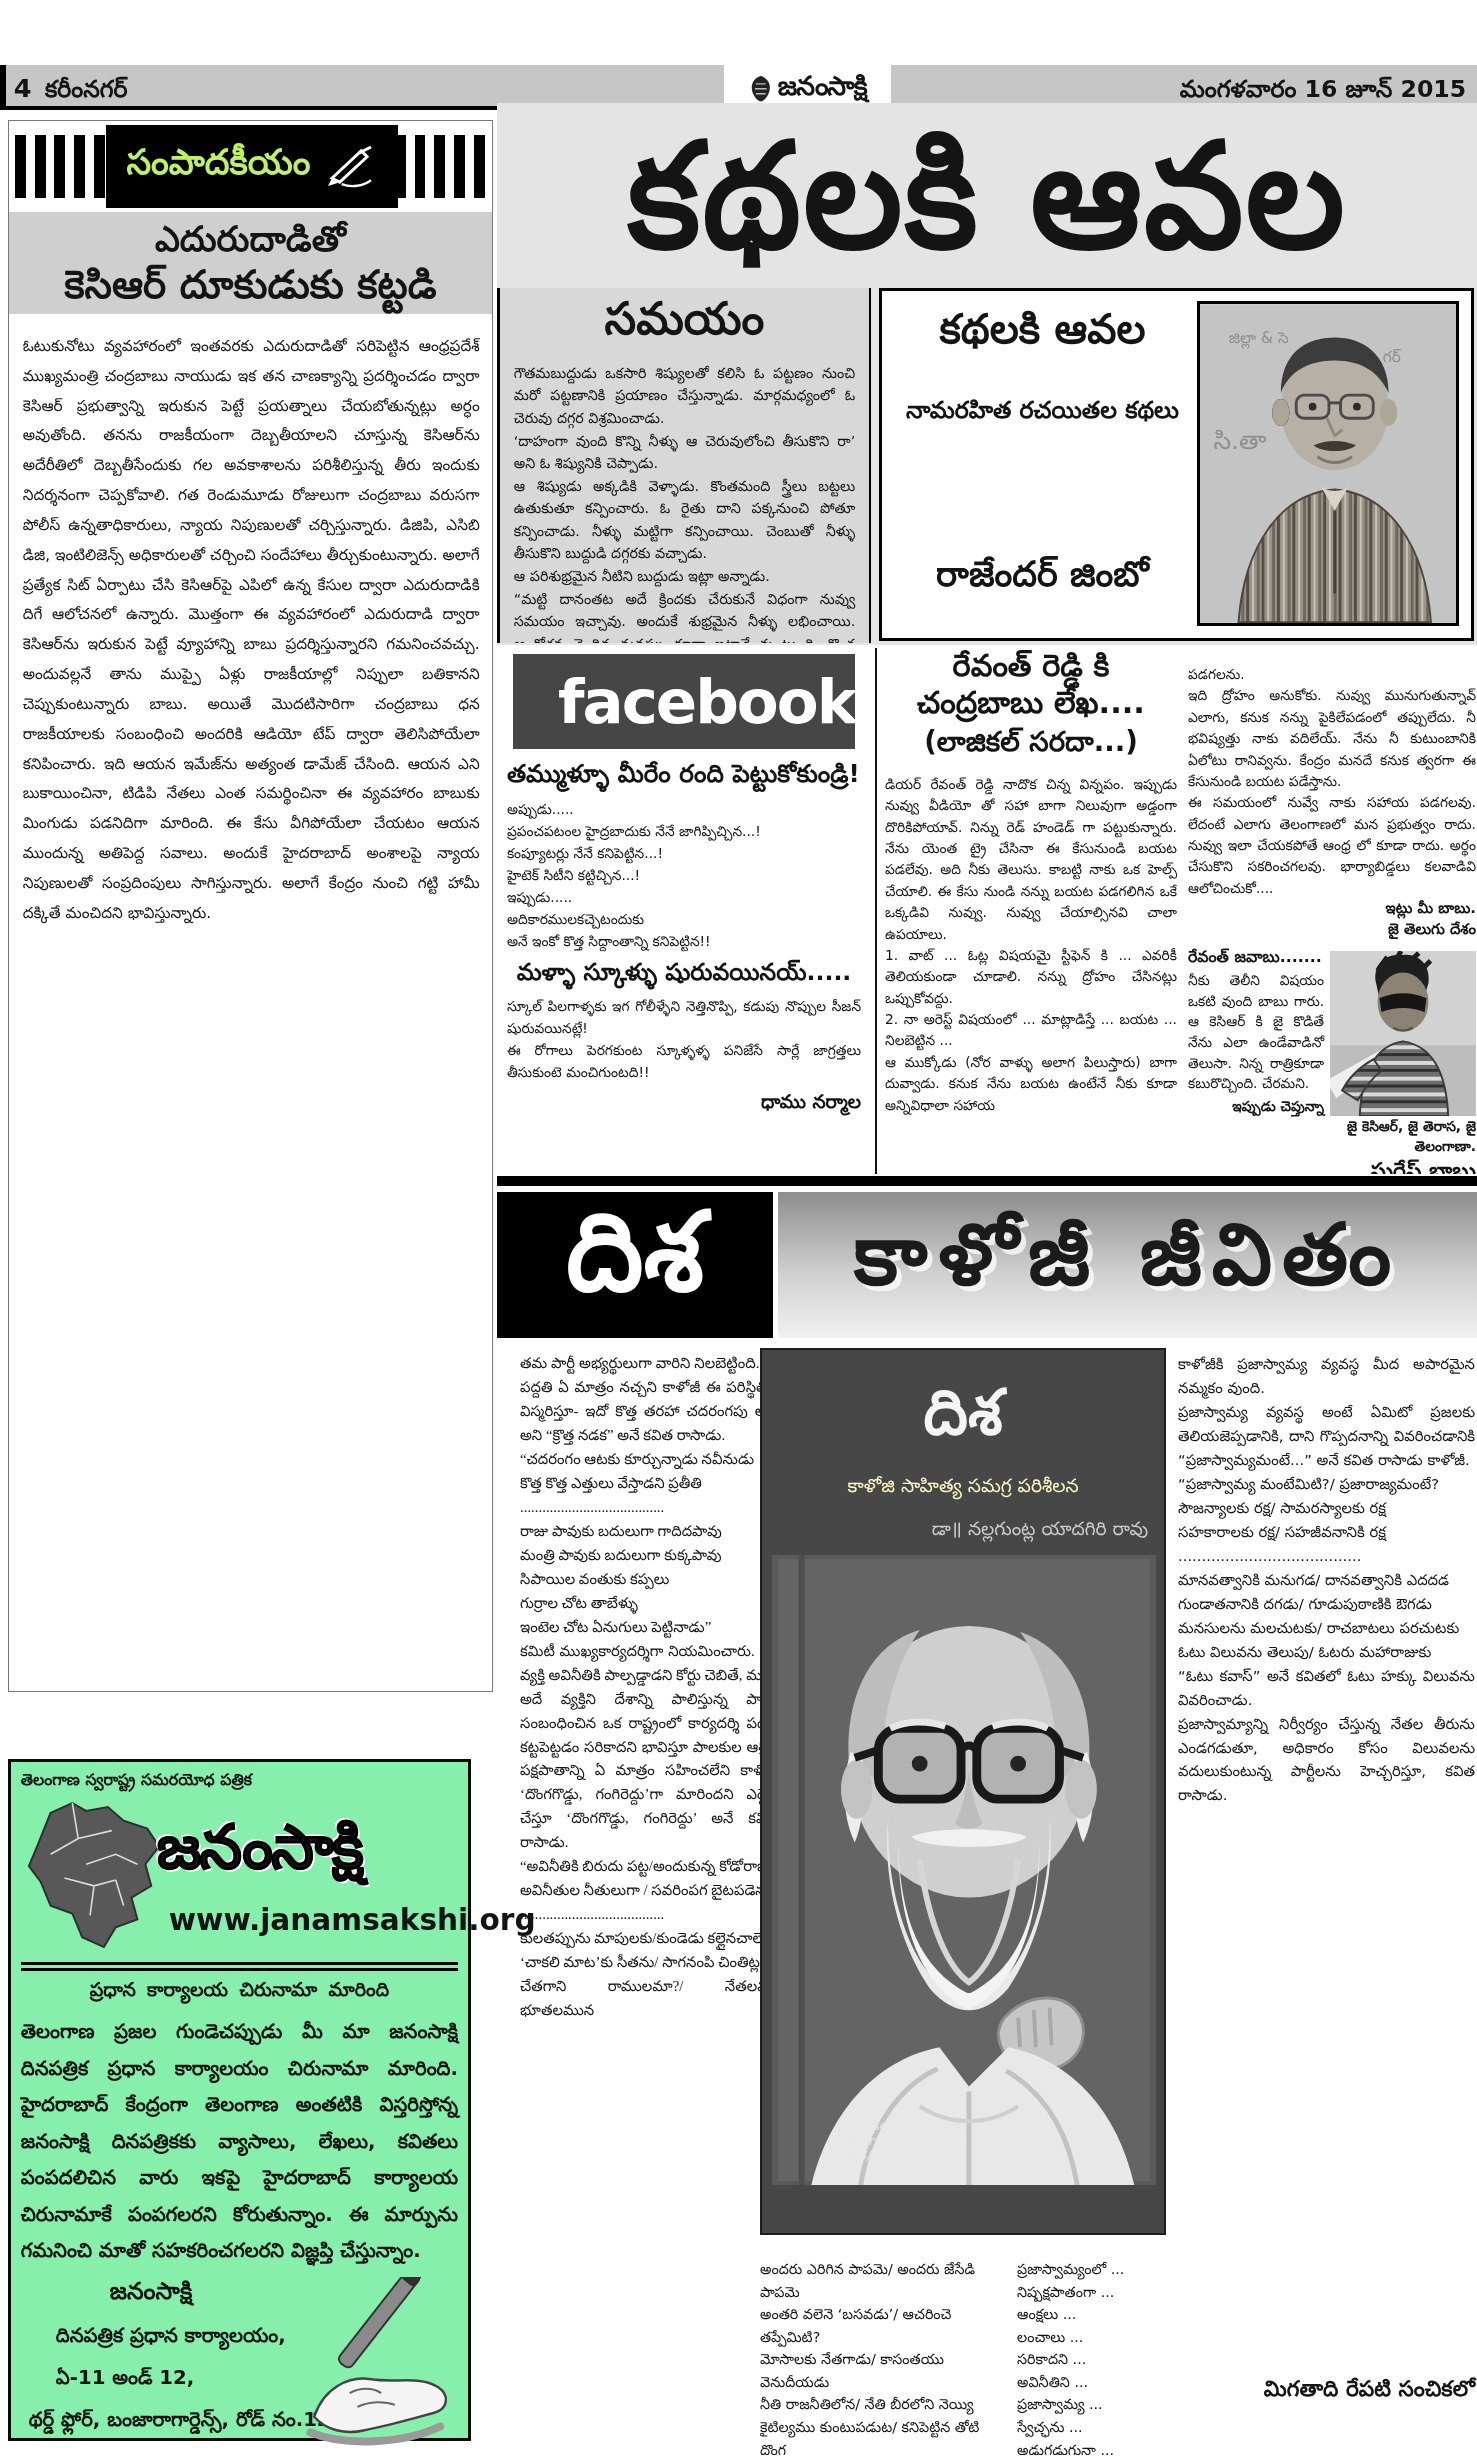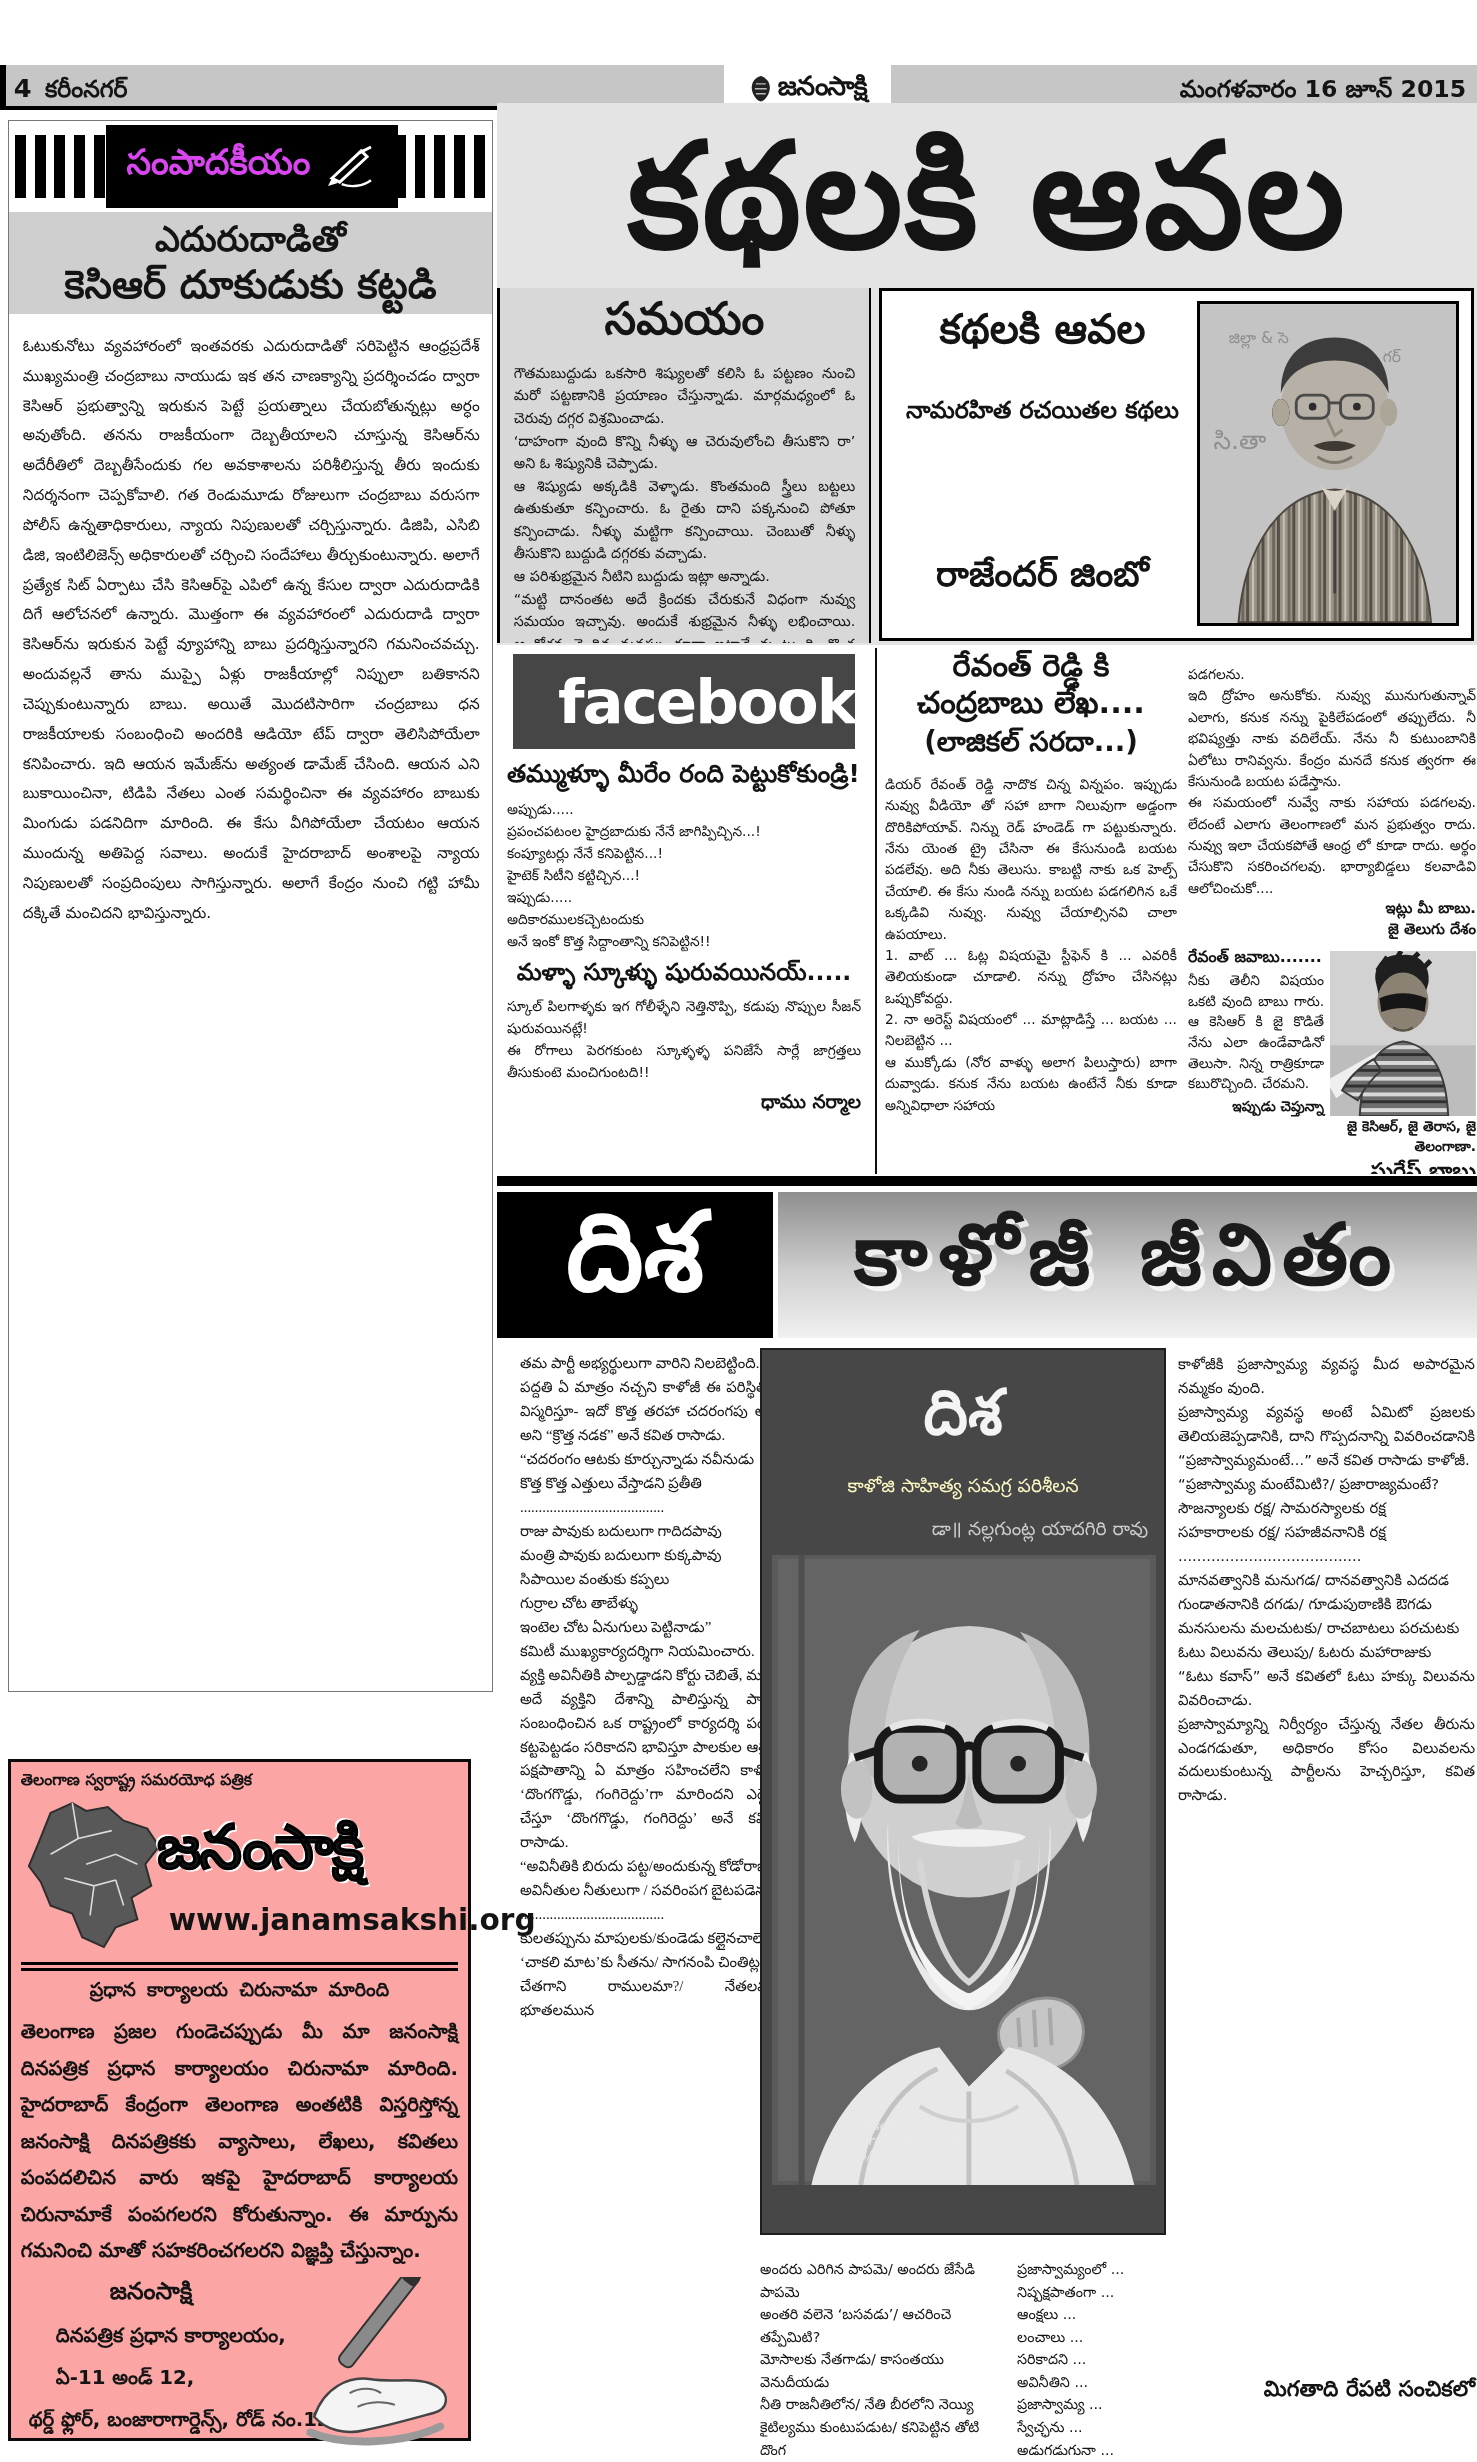--- a/index.html
+++ b/index.html
@@ -20,30 +20,30 @@
 
   
   .edit-box { position:absolute; left:7.9px; top:120px; width:485px; height:1572px;
               border:1px solid #777; background:#fff; }
   .edit-head { position:relative; height:91px; background:#fff; }
   .stripes { position:absolute; top:13.8px; height:63px; width:91px;
              background:repeating-linear-gradient(90deg,#000 0 10.8px,#fff 10.8px 19.7px); }
   .stripes.l { left:5.9px; } .stripes.r { right:5.9px; }
   .edit-banner { position:absolute; left:97px; top:3.9px; width:292px; height:83px; background:#000;
                  display:flex; align-items:center; justify-content:center; gap:11.8px; }
-  .edit-banner span { color:#d946ef; font-size:35px; font-weight:900; }
+  .edit-banner span { color:#bef264; font-size:35px; font-weight:900; }
   .edit-headline { height:102px; background:#cfcfcf; text-align:center; padding-top:5.9px; }
   .ehl1 { font-size:35px; font-weight:900; line-height:1.25; }
   .ehl2 { font-size:39px; font-weight:900; line-height:1.2; }
   .edit-body { position:absolute; left:13.8px; top:211px; width:457px; height:1350px;
                font-size:15.3px; line-height:1.95; text-align:justify; overflow:hidden; }
 
   
   .ad-box { position:absolute; left:7.9px; top:1759px; width:463px; height:682px;
-            border:3.9px solid #0a0a0a; background:#fca5a5; padding:7.9px 9.9px; }
+            border:3.9px solid #0a0a0a; background:#86efac; padding:7.9px 9.9px; }
   .ad-tag { font-size:15.8px; font-weight:bold; }
   .ad-maprow { position:relative; height:165px; }
   .ad-map { position:absolute; left:0; top:2px; }
   .ad-logo { position:absolute; left:136px; top:17.7px; font-size:61px; font-weight:900; letter-spacing:-2px;
              text-shadow:2px 2px 0 #fff,-2px -2px 0 #fff; -webkit-text-stroke:1px #000; }
   .ad-web { position:absolute; left:148px; top:110px; font-size:29.6px; font-weight:bold; }
   .ad-rule { border-top:3px solid #000; border-bottom:3px solid #000; height:8.9px; margin:3.9px 0 7.9px 0; }
   .ad-headline { text-align:center; font-size:19px; font-weight:900; margin-bottom:9.9px;font-family:Liberation Mono, monospace; }
   .ad-body { font-size:19.7px; font-weight:bold; line-height:1.85; text-align:justify; }
   .ad-bottom { position:relative; height:296px; margin-top:7.9px; }

